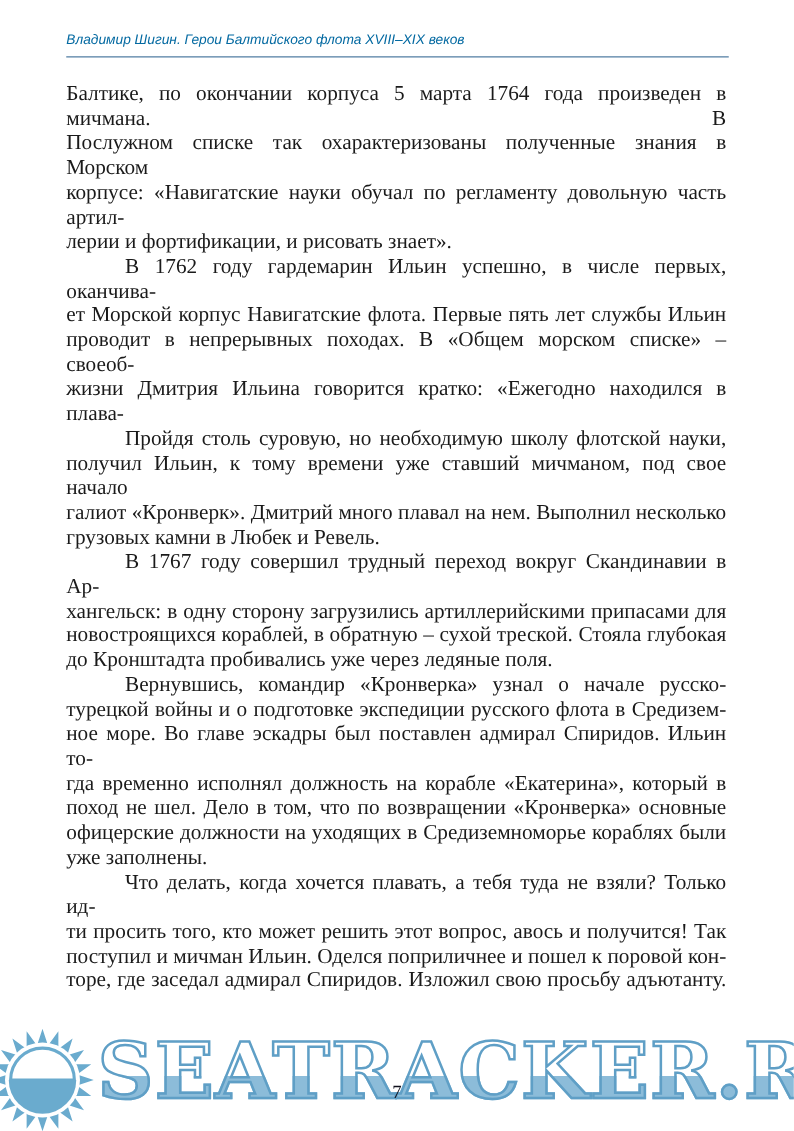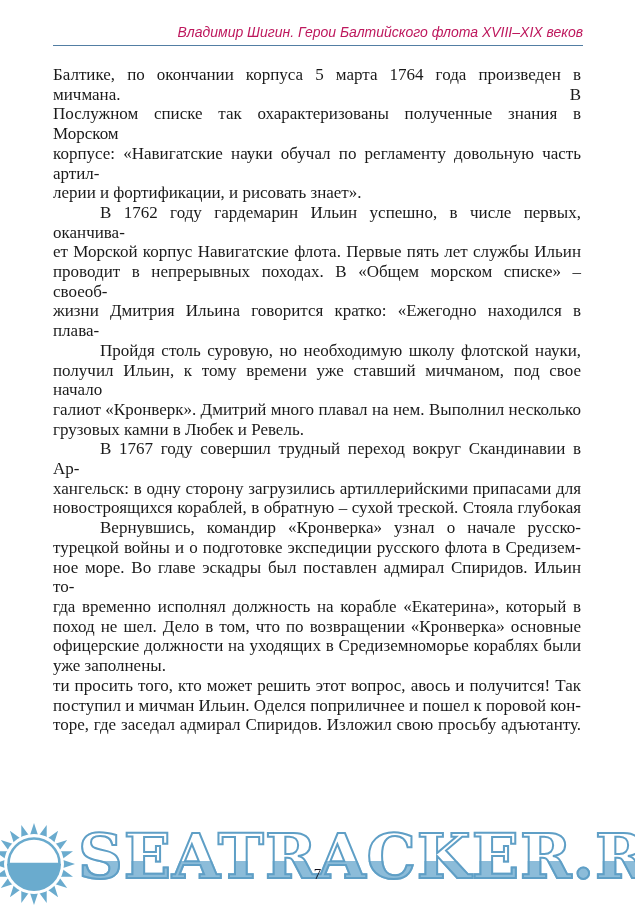--- a/index.html
+++ b/index.html
@@ -14,24 +14,24 @@
 
   
   .header {
     position: absolute;
     left: 53px; top: 24px; width: 530px;
     z-index: 2;
   }
   .header-title {
     font-family: "Liberation Sans", sans-serif;
     font-style: italic;
-    font-size: 14px;
+    font-size: 11px;
     line-height: 17px;
-    color: #be185d;
-    text-align: right;
+    color: #0369a1;
+    text-align: left;
     padding-bottom: 4px;
   }
   .header-rule {
     border-bottom: 1px solid #527ea3;
     height: 0;
   }
 
   
   .body-text {
     position: absolute;
@@ -108,27 +108,29 @@
       <div class="line">ет Морской корпус Навигатские флота. Первые пять лет службы Ильин</div>
       <div class="line">проводит в непрерывных походах. В «Общем морском списке» – своеоб-</div>
       <div class="line">жизни Дмитрия Ильина говорится кратко: «Ежегодно находился в плава-</div>
       <div class="line indent">Пройдя столь суровую, но необходимую школу флотской науки,</div>
       <div class="line">получил Ильин, к тому времени уже ставший мичманом, под свое начало</div>
       <div class="line">галиот «Кронверк». Дмитрий много плавал на нем. Выполнил несколько</div>
       <div class="line last">грузовых камни в Любек и Ревель.</div>
       <div class="line indent">В 1767 году совершил трудный переход вокруг Скандинавии в Ар-</div>
       <div class="line">хангельск: в одну сторону загрузились артиллерийскими припасами для</div>
       <div class="line">новостроящихся кораблей, в обратную – сухой треской. Стояла глубокая</div>
+      <div class="line last">до Кронштадта пробивались уже через ледяные поля.</div>
       <div class="line indent">Вернувшись, командир «Кронверка» узнал о начале русско-</div>
       <div class="line">турецкой войны и о подготовке экспедиции русского флота в Средизем-</div>
       <div class="line">ное море. Во главе эскадры был поставлен адмирал Спиридов. Ильин то-</div>
       <div class="line">гда временно исполнял должность на корабле «Екатерина», который в</div>
       <div class="line">поход не шел. Дело в том, что по возвращении «Кронверка» основные</div>
       <div class="line">офицерские должности на уходящих в Средиземноморье кораблях были</div>
       <div class="line last">уже заполнены.</div>
+      <div class="line indent">Что делать, когда хочется плавать, а тебя туда не взяли? Только ид-</div>
       <div class="line">ти просить того, кто может решить этот вопрос, авось и получится! Так</div>
       <div class="line">поступил и мичман Ильин. Оделся поприличнее и пошел к поровой кон-</div>
       <div class="line">торе, где заседал адмирал Спиридов. Изложил свою просьбу адъютанту.</div>
     </main>
 
   <div class="watermark">
     <svg class="sun" viewBox="0 0 84 84" xmlns="http://www.w3.org/2000/svg">
       <polygon id="sun-rays" fill="#6aabce" points="42.0,1.0 46.4,14.3 54.7,3.0 54.7,17.1 66.1,8.8 61.8,22.2 75.2,17.9 66.9,29.3 81.0,29.3 69.7,37.6 83.0,42.0 69.7,46.4 81.0,54.7 66.9,54.7 75.2,66.1 61.8,61.8 66.1,75.2 54.7,66.9 54.7,81.0 46.4,69.7 42.0,83.0 37.6,69.7 29.3,81.0 29.3,66.9 17.9,75.2 22.2,61.8 8.8,66.1 17.1,54.7 3.0,54.7 14.3,46.4 1.0,42.0 14.3,37.6 3.0,29.3 17.1,29.3 8.8,17.9 22.2,22.2 17.9,8.8 29.3,17.1 29.3,3.0 37.6,14.3"></polygon>
       <circle cx="42" cy="42" r="30" fill="#ffffff"></circle>
       <path d="M 15 42 A 27 27 0 0 0 69 42 Z" fill="#6aabce"></path>

